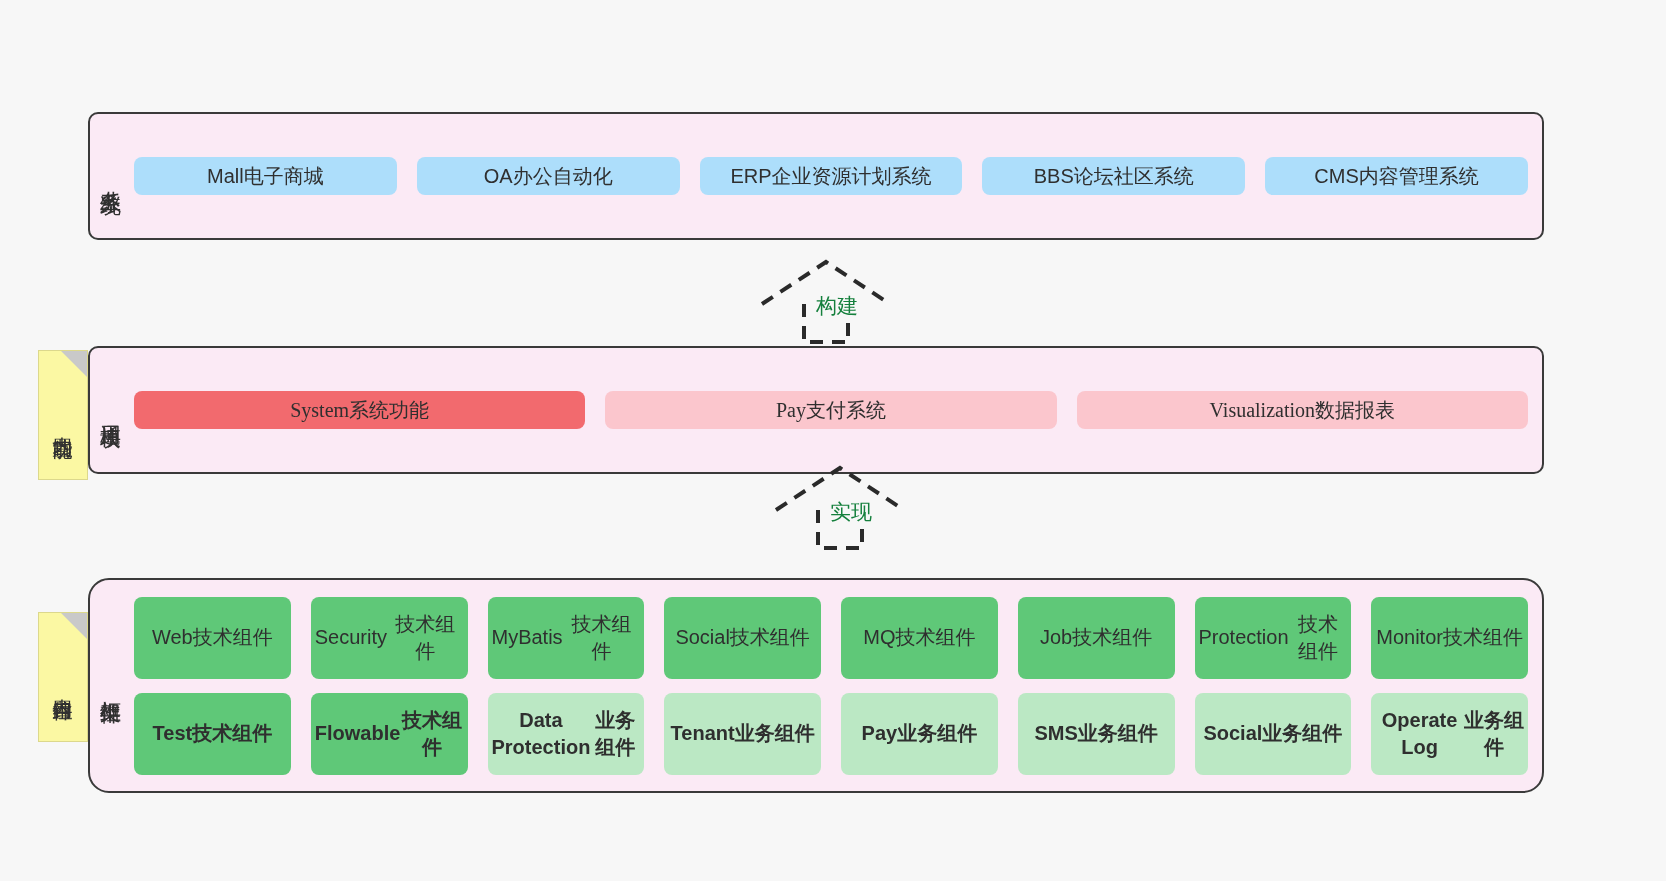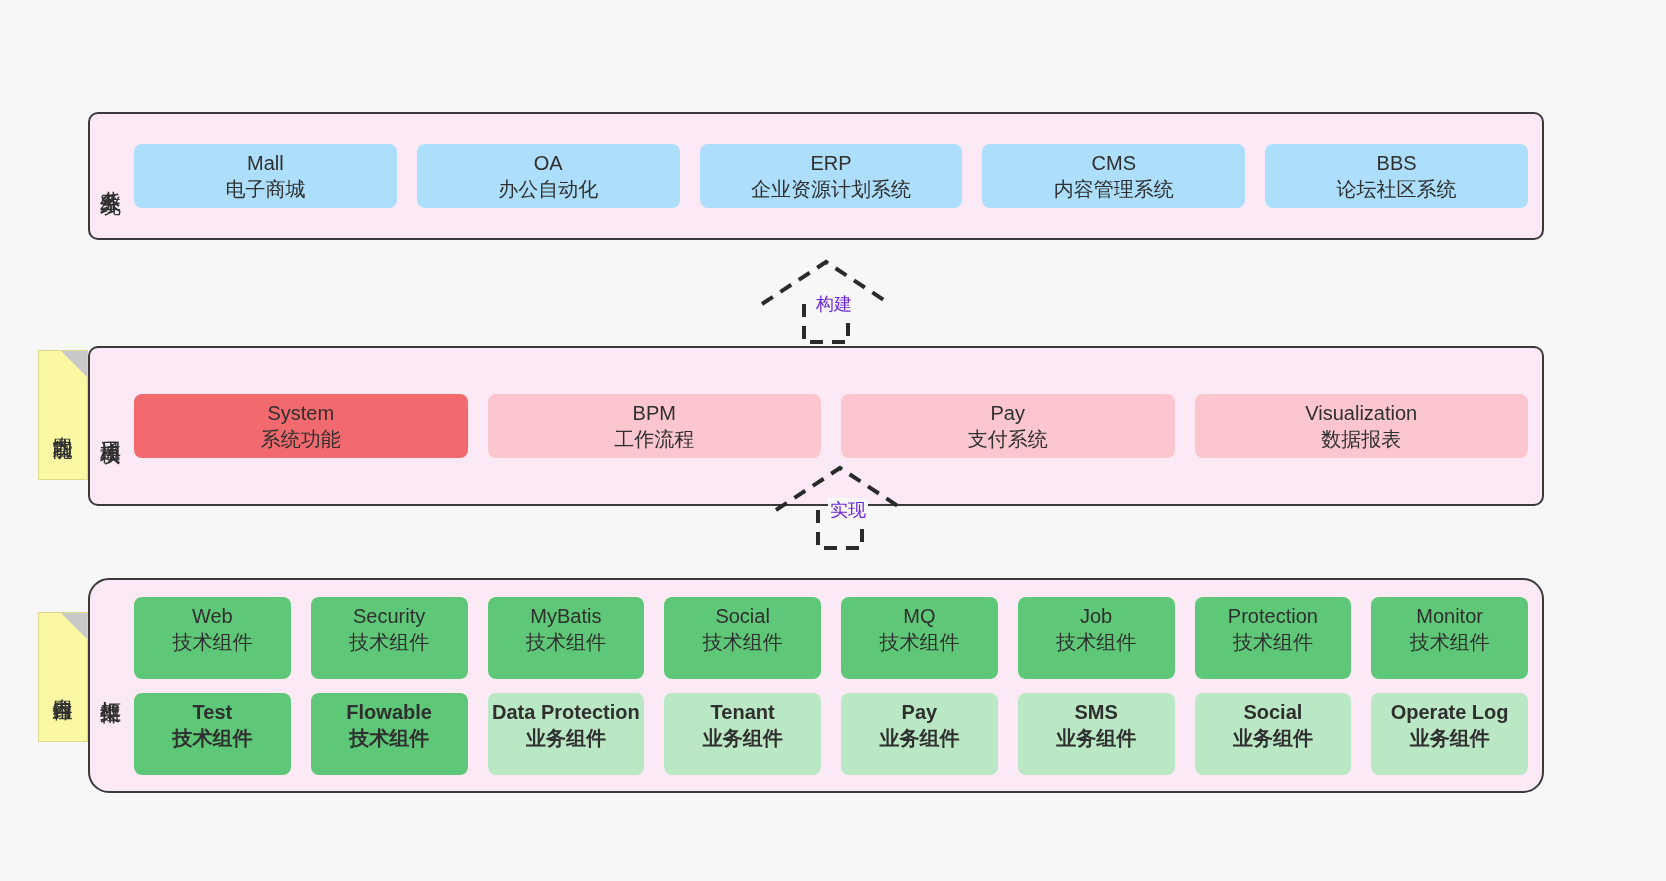--- a/index.html
+++ b/index.html
@@ -62,22 +62,23 @@
   .row {
     display: flex;
     gap: 20px;
     align-items: stretch;
   }
 
   .card {
     flex: 1 1 0;
     border-radius: 8px;
     display: flex;
-    flex-direction: column;
+    flex-direction: row;
     align-items: center;
+    justify-content: center;
     text-align: center;
     font-size: 20px;
     line-height: 1.32;
     color: #2f2f2f;
     padding: 6px 4px;
     box-sizing: border-box;
     user-select: none;
   }
   .card .cname { display: block; }
   .card .csub  { display: block; }
@@ -115,22 +116,22 @@
     border-left: 26px solid transparent;
   }
 
   
   .arrow-wrap {
     position: absolute;
   }
   .arrow-wrap svg { display: block; overflow: visible; }
   .arrow-label {
     position: absolute;
-    font-size: 18px;
-    color: #6d28d9;
+    font-size: 21px;
+    color: #15803d;
     background: #f7f7f7;
     padding: 0 2px;
     white-space: nowrap;
     user-select: none;
   }
 </style>
 </head>
 <body>
 
 <div id="canvas">
@@ -145,57 +146,53 @@
         </div>
         <div class="card c-blue">
           <span class="cname">OA</span>
           <span class="csub">办公自动化</span>
         </div>
         <div class="card c-blue">
           <span class="cname">ERP</span>
           <span class="csub">企业资源计划系统</span>
         </div>
         <div class="card c-blue">
+          <span class="cname">BBS</span>
+          <span class="csub">论坛社区系统</span>
+        </div>
+        <div class="card c-blue">
           <span class="cname">CMS</span>
           <span class="csub">内容管理系统</span>
-        </div>
-        <div class="card c-blue">
-          <span class="cname">BBS</span>
-          <span class="csub">论坛社区系统</span>
         </div>
       </div>
     </div>
   </div>
 
   <div class="arrow-wrap" style="left:756px; top:258px; width:160px; height:86px;">
     <svg width="160" height="86" viewBox="0 0 160 86">
       <path d="M6 46 L70 4 L134 46" fill="none" stroke="#2a2a2a" stroke-width="4" stroke-dasharray="13,9" stroke-linecap="butt"></path>
       <path d="M48 46 L48 84 L92 84 L92 46" fill="none" stroke="#2a2a2a" stroke-width="4" stroke-dasharray="13,9" stroke-linecap="butt"></path>
     </svg>
     <div class="arrow-label" style="left:58px; top:34px;">构建</div>
   </div>
 
   <div class="note" style="left:38px; top:350px; width:50px; height:130px;">
     <span class="fold"></span>
     <span>内置功能</span>
   </div>
 
-  <div class="layer" id="layer-common" style="left:88px; top:346px; width:1456px; height:160px;">
+  <div class="layer" id="layer-common" style="left:88px; top:346px; width:1456px; height:128px;font-family:Liberation Serif, serif;">
     <div class="layer-title">通用模块</div>
     <div class="layer-body">
       <div class="row">
         <div class="card c-red">
           <span class="cname">System</span>
           <span class="csub">系统功能</span>
         </div>
         <div class="card c-pink">
-          <span class="cname">BPM</span>
-          <span class="csub">工作流程</span>
-        </div>
-        <div class="card c-pink">
           <span class="cname">Pay</span>
           <span class="csub">支付系统</span>
         </div>
         <div class="card c-pink">
           <span class="cname">Visualization</span>
           <span class="csub">数据报表</span>
         </div>
       </div>
     </div>
   </div>

